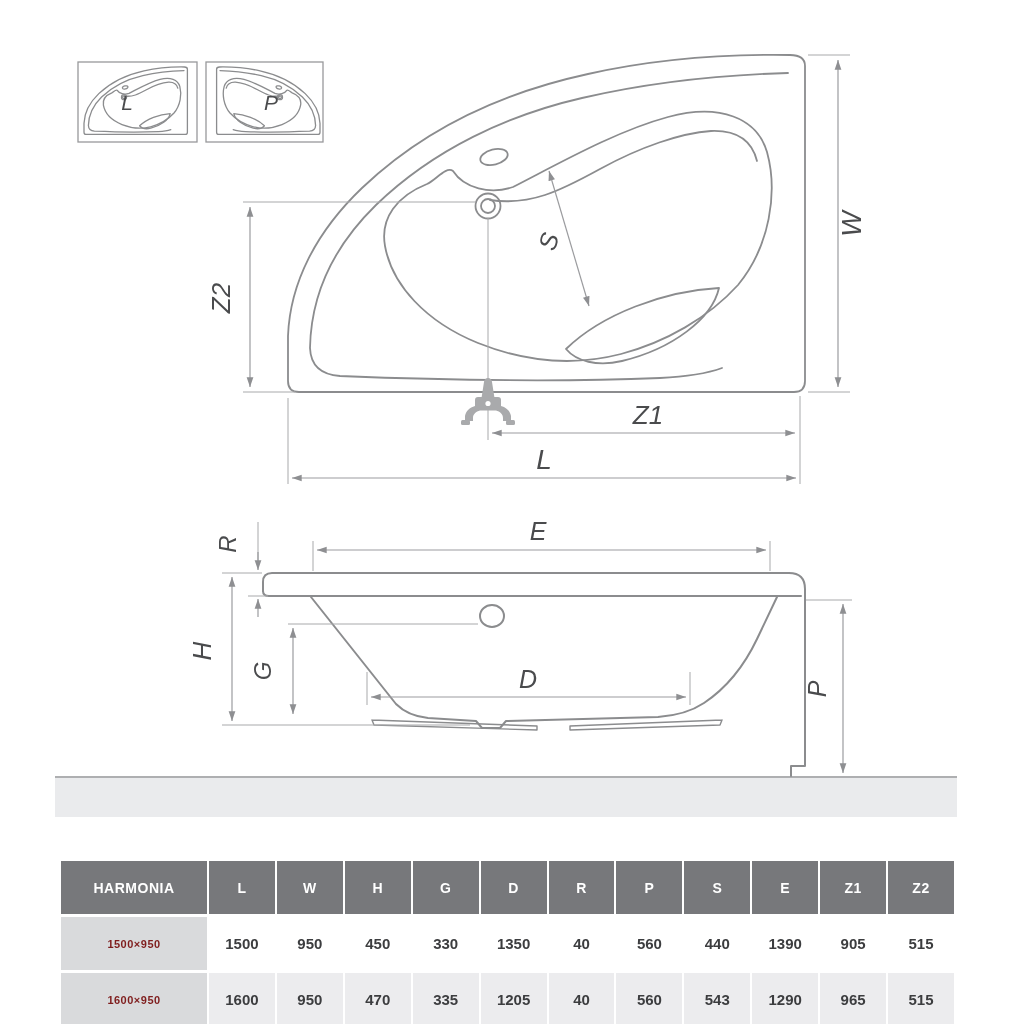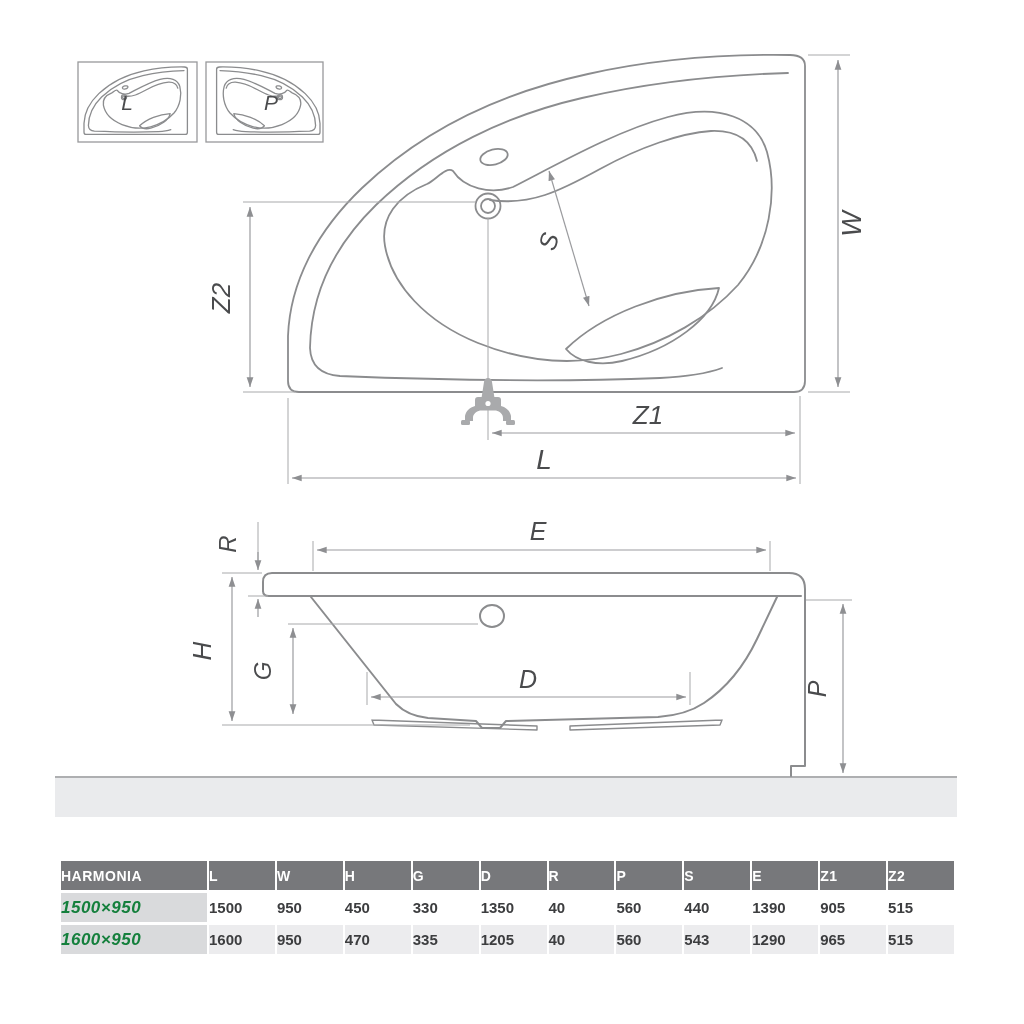--- a/index.html
+++ b/index.html
@@ -8,24 +8,24 @@
   svg{position:absolute;left:0;top:0;}
   .tubline{stroke:#8b8c8e;fill:none;stroke-linecap:round;stroke-linejoin:round;}
   .dim{stroke:#9b9c9f;stroke-width:1.2;fill:none;}
   .ext{stroke:#a8a9ab;stroke-width:1;fill:none;}
   .lbl{font-family:"Liberation Sans",sans-serif;font-style:italic;fill:#4a4b4d;}
   .faucet{fill:#a9aaac;stroke:none;}
 
   
   #spec-table{position:absolute;left:59px;top:858px;width:897px;border-collapse:separate;
               border-spacing:2px 3px;table-layout:fixed;}
-  #spec-table th,#spec-table td{padding:0;height:29px;text-align:left;vertical-align:middle;
+  #spec-table th,#spec-table td{padding:12px;height:29px;text-align:center;vertical-align:middle;
               font-family:"Liberation Sans",sans-serif;}
   #spec-table th{background:#77787b;color:#ffffff;font-size:14px;font-weight:bold;letter-spacing:.5px;}
-  #spec-table td.model{background:#d9dadc;color:#15803d;font-size:17px;font-weight:bold;letter-spacing:.5px;font-style:italic;}
+  #spec-table td.model{background:#d9dadc;color:#7f1d1d;font-size:11px;font-weight:bold;letter-spacing:.5px;}
   #spec-table tr.r1 td.val{background:#ffffff;}
   #spec-table tr.r2 td.val{background:#ececee;margin-left:7px;}
   #spec-table td.val{color:#3c3d3f;font-size:15px;font-weight:700;}
 </style>
 </head>
 <body>
 
 <div id="stage">
 
   <svg width="1024" height="850" viewBox="0 0 1024 850">

